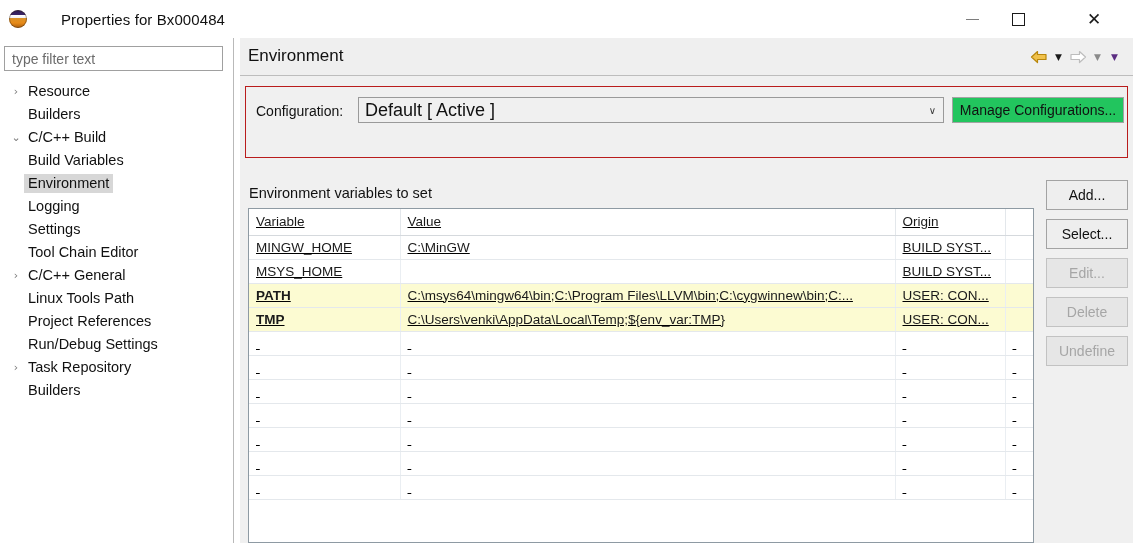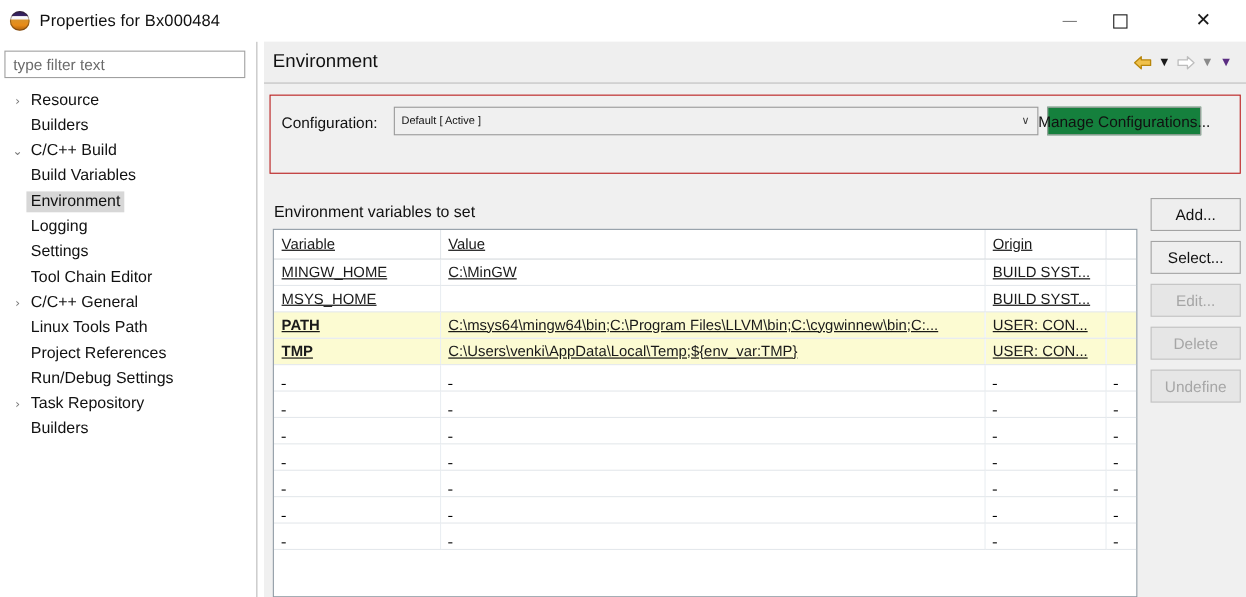--- a/index.html
+++ b/index.html
@@ -9,21 +9,21 @@
     overflow: hidden;
     background: #ffffff;
     font-family: "Liberation Sans", sans-serif;
     -webkit-font-smoothing: antialiased;
   }
 
   
   #titlebar {
     position: absolute; left: 0; top: 0; width: 1133px; height: 38px;
     background: #ffffff;
-    display: flex; align-items: center;
+    display: flex; align-items: center; gap: 25px;
   }
   #app-icon {
     width: 18px; height: 18px; margin-left: 9px; margin-right: 9px;
     border-radius: 50%;
     background: linear-gradient(to bottom,
       #2a1a52 0%, #3b2566 26%,
       #ffffff 28%, #f4f2f6 42%,
       #d9922a 44%, #e88b18 72%, #a85c0c 100%);
     box-shadow: inset 0 0 0 1px rgba(60,40,20,.45);
     flex: 0 0 auto;
@@ -123,29 +123,29 @@
   #config-label {
     position: absolute; left: 10px; top: 16px;
     font-size: 14px; color: #111111;
   }
   #config-combo {
     position: absolute; left: 112px; top: 10px; width: 586px; height: 26px;
     border: 1px solid #9a9a9a; background: #f0f0f0;
     display: flex; align-items: center; justify-content: space-between;
   }
   #config-combo-text {
-    font-size: 10px; color: #111111; padding-left: 6px; white-space: nowrap;
+    font-size: 18px; color: #111111; padding-left: 6px; white-space: nowrap;
   }
   #config-combo-caret {
     padding-right: 7px; font-size: 10px; color: #3a3a3a;
     font-family: "DejaVu Sans", sans-serif;
   }
   #manage-btn {
-    position: absolute; left: 706px; top: 10px; width: 140px; height: 26px;
-    border: 1px solid #a3a3a3; background: #15803d;
+    position: absolute; left: 706px; top: 10px; width: 172px; height: 26px;
+    border: 1px solid #a3a3a3; background: #22c55e;
     display: flex; align-items: center; justify-content: center;
     font-size: 14px; color: #111111; white-space: nowrap;
   }
 
   
   #table-caption {
     position: absolute; left: 9px; top: 147px;
     font-size: 14.5px; color: #111111;
   }
   #table-wrap {

